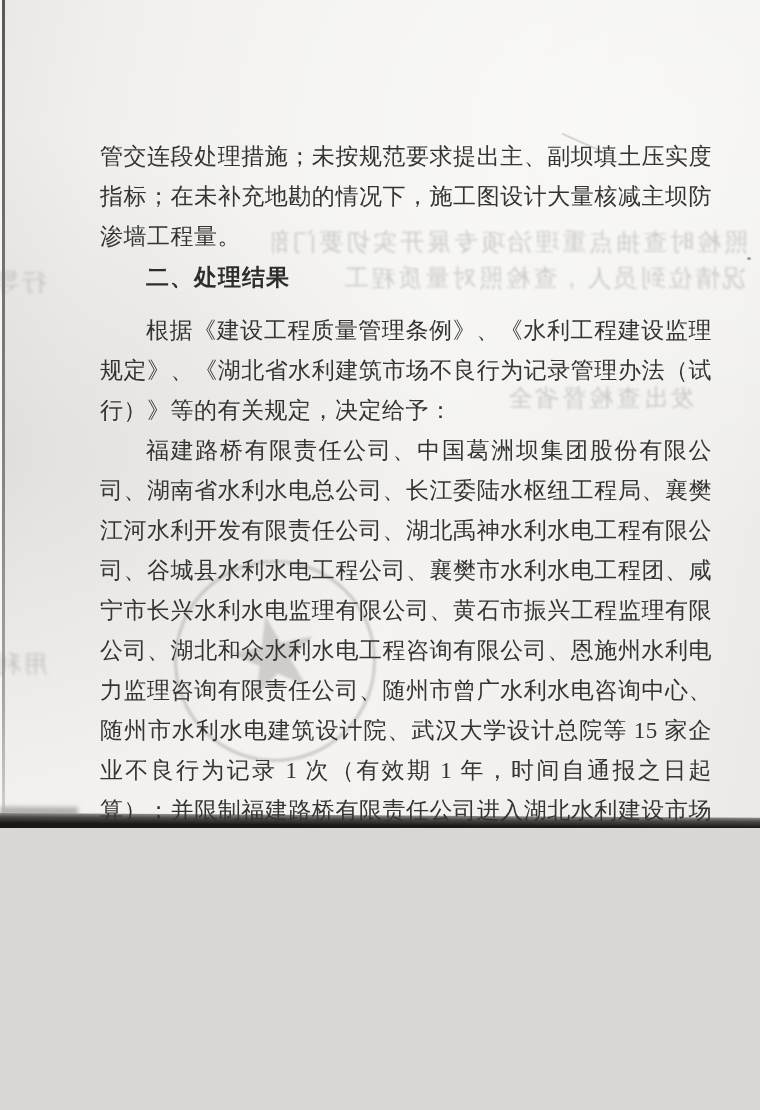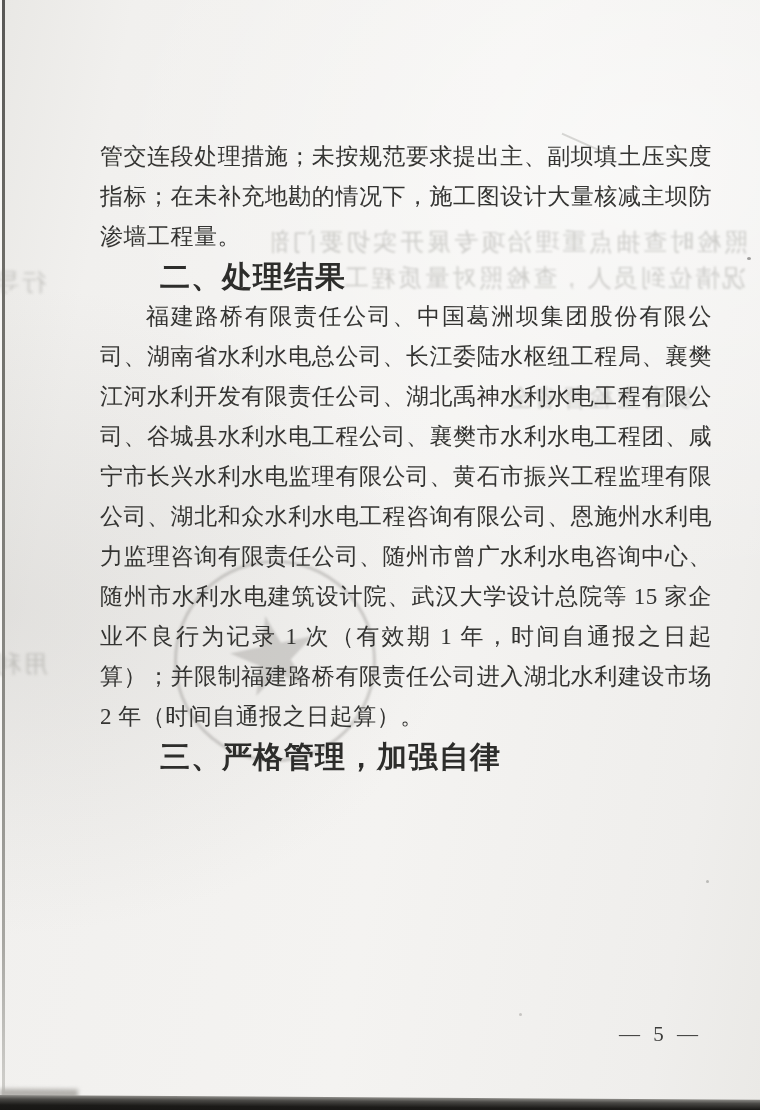--- a/index.html
+++ b/index.html
@@ -7,21 +7,21 @@
     padding: 0;
     width: 760px;
     height: 1110px;
     overflow: hidden;
     background: #d8d7d4;
     font-family: "Liberation Serif", serif;
   }
   .scan {
     position: relative;
     width: 760px;
-    height: 1110px;
+    height: 828px;
     overflow: hidden;
     background:
       radial-gradient(ellipse 900px 700px at 85% 15%, rgba(255,255,255,0.55), rgba(255,255,255,0) 60%),
       radial-gradient(ellipse 700px 500px at 0% 55%, rgba(190,188,184,0.30), rgba(190,188,184,0) 65%),
       linear-gradient(100deg, #e9e8e5 0%, #f1f0ee 14%, #f4f3f1 55%, #efeeec 88%, #eae9e6 100%);
   }
   
   .edge-left-white {
     position: absolute; left: 0; top: 0; width: 2px; height: 100%;
     background: #f7f6f4;
@@ -102,21 +102,21 @@
     font-size: 23px;
     line-height: 40px;
     letter-spacing: 0.5px;
     text-align: justify;
     text-justify: inter-ideograph;
   }
   .content p.indent { text-indent: 2em; }
   .content p.after-heading { margin-top: 14px; }
   .content h2 {
     margin: 0;
-    font-size: 30px;
+    font-size: 23px;
     line-height: 40px;
     font-weight: 700;
     letter-spacing: 1px;
     text-indent: 2em;
     color: #2d2d2b;
     font-family: "Liberation Sans", sans-serif;
   }
   .page-number {
     position: absolute;
     top: 1022px;
@@ -148,19 +148,20 @@
 
   <div class="bleed b1">照检时查抽点重理治项专展开实切要门部管主</div>
   <div class="bleed b2">况情位到员人，查检照对量质程工</div>
   <div class="bleed b3">发出查检督省全</div>
   <div class="bleed b4">行导</div>
   <div class="bleed b5">用利</div>
 
   <div class="content">
     <p class="cont">管交连段处理措施；未按规范要求提出主、副坝填土压实度指标；在未补充地勘的情况下，施工图设计大量核减主坝防渗墙工程量。</p>
     <h2>二、处理结果</h2>
+    <p class="indent after-heading">根据《建设工程质量管理条例》、《水利工程建设监理规定》、《湖北省水利建筑市场不良行为记录管理办法（试行）》等的有关规定，决定给予：</p>
     <p class="indent">福建路桥有限责任公司、中国葛洲坝集团股份有限公司、湖南省水利水电总公司、长江委陆水枢纽工程局、襄樊江河水利开发有限责任公司、湖北禹神水利水电工程有限公司、谷城县水利水电工程公司、襄樊市水利水电工程团、咸宁市长兴水利水电监理有限公司、黄石市振兴工程监理有限公司、湖北和众水利水电工程咨询有限公司、恩施州水利电力监理咨询有限责任公司、随州市曾广水利水电咨询中心、随州市水利水电建筑设计院、武汉大学设计总院等 15 家企业不良行为记录 1 次（有效期 1 年，时间自通报之日起算）；并限制福建路桥有限责任公司进入湖北水利建设市场 2 年（时间自通报之日起算）。</p>
     <h2>三、严格管理，加强自律</h2>
   </div>
 
   <div class="page-number">— 5 —</div>
 
 </div>
 
 </body></html>

